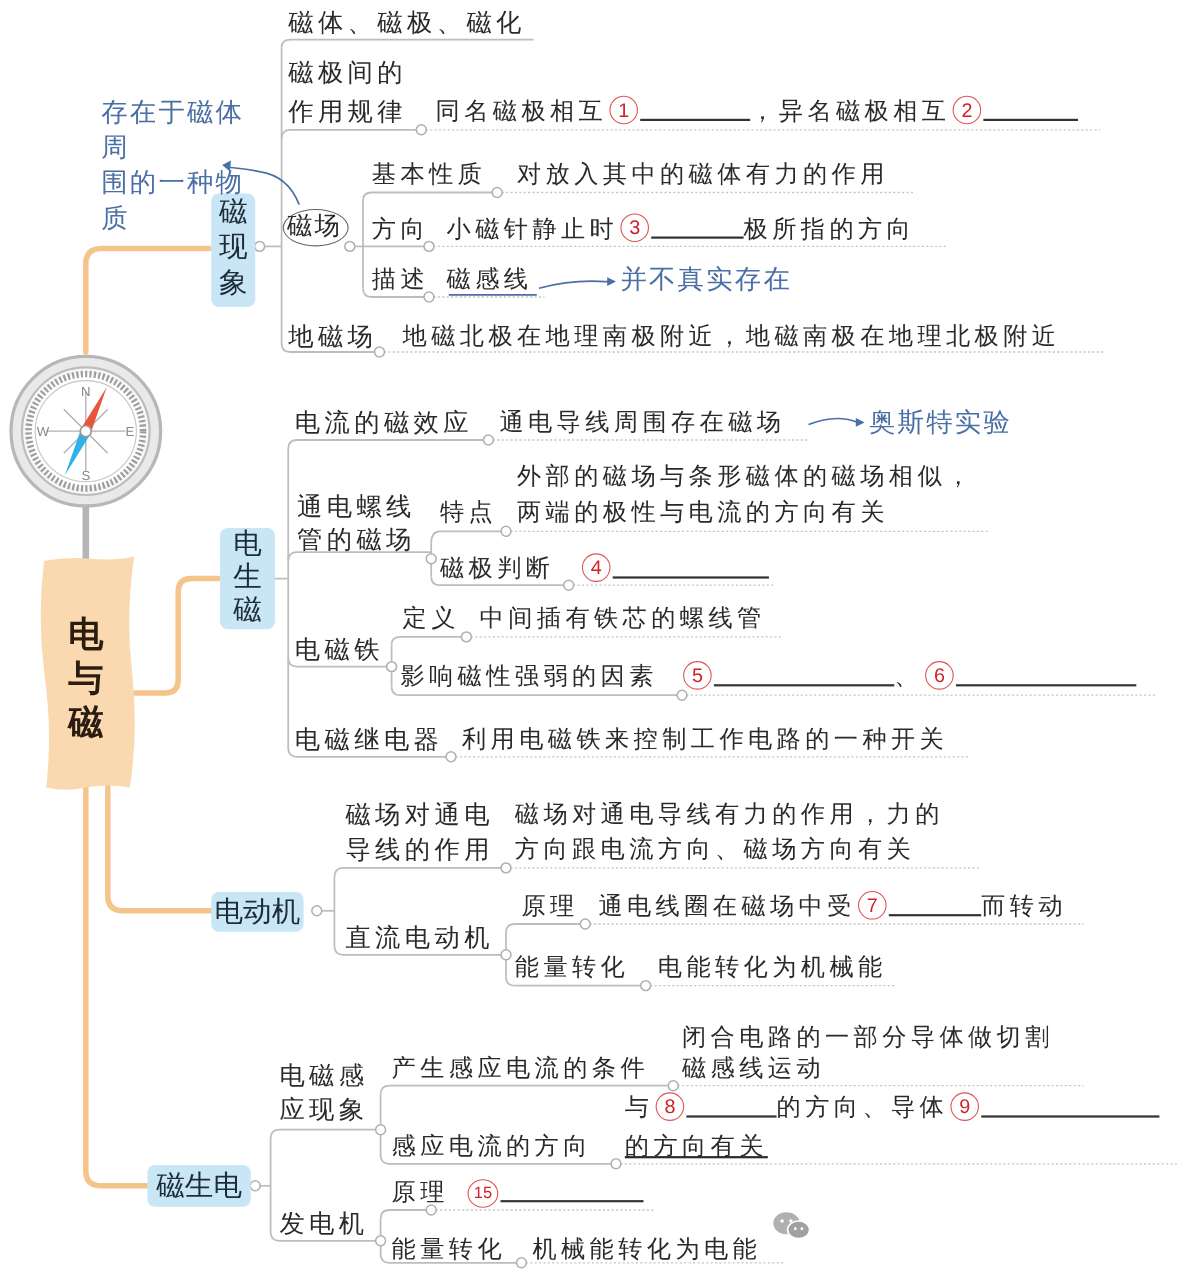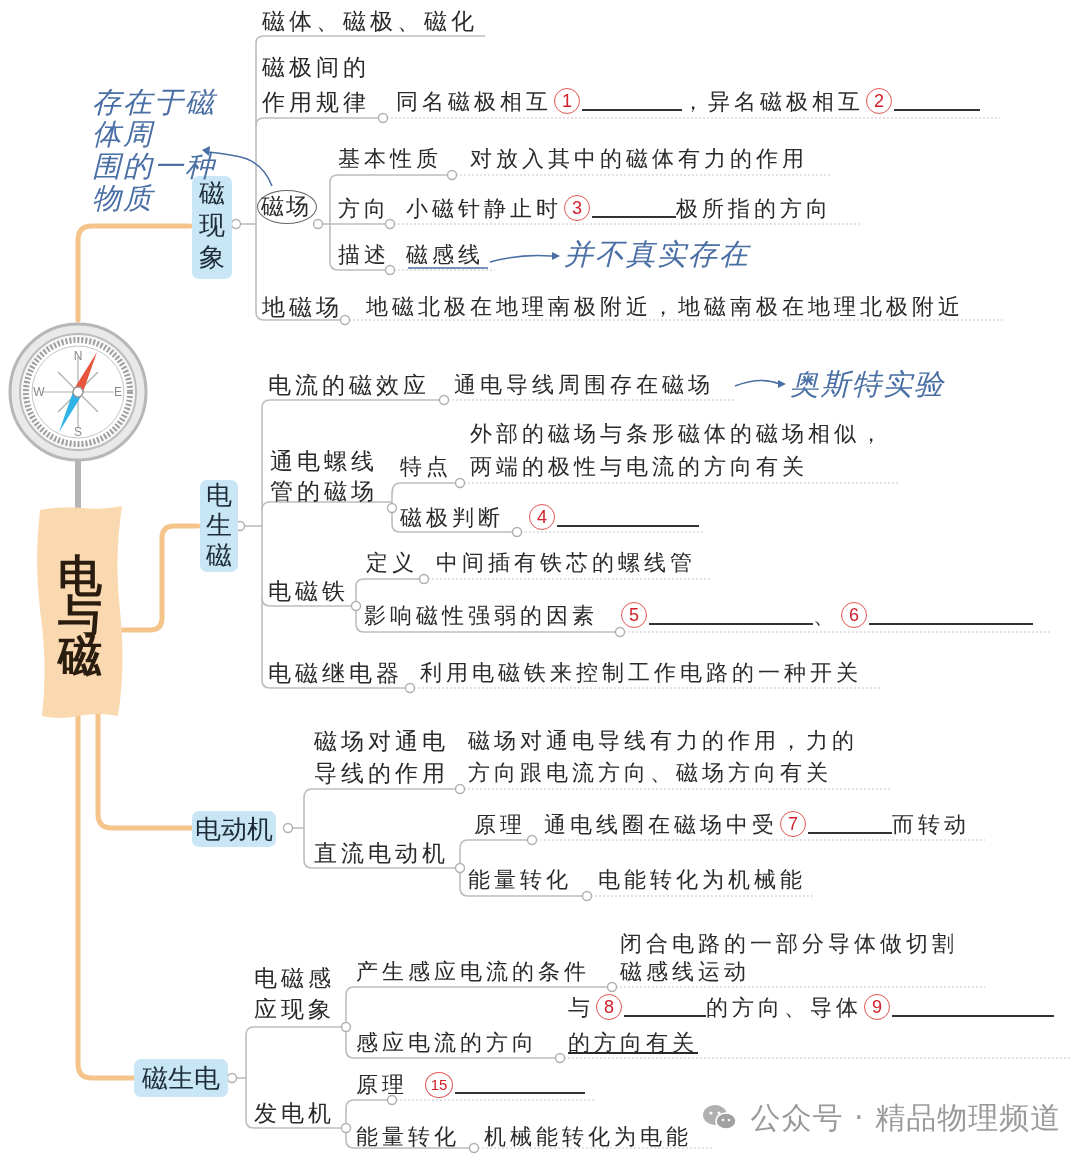--- a/index.html
+++ b/index.html
@@ -1,24 +1,24 @@
 <!DOCTYPE html>
 <html><head>
 <meta charset="utf-8">
 <style>
   html, body { margin: 0; padding: 0; background: #ffffff; }
   body { width: 1080px; height: 1162px; position: relative; overflow: hidden;
          font-family: "DejaVu Sans", "Liberation Sans", sans-serif; color: #222; }
   .t { position: absolute; font-size: 23px; letter-spacing: 4px; white-space: nowrap; color: #2a2a2a; line-height: 30px; }
   .t.sm { font-size: 22px; }
-  .note { position: absolute; font-family: "DejaVu Serif", serif; font-size: 29px; color: #4a6fa5; white-space: nowrap; letter-spacing: 2px; line-height: 32px; font-style: italic; }
+  .note { position: absolute; font-family: "DejaVu Serif", serif; font-size: 24px; color: #4a6fa5; white-space: nowrap; letter-spacing: 2px; line-height: 32px; }
   .badge { display: inline-block; width: 24px; height: 24px; line-height: 24px; border: 1.5px solid #e05555; border-radius: 50%; color: #d0202a; text-align: center; font-size: 18px; letter-spacing: 0; vertical-align: 2px; margin: 0 2px; font-family: "Liberation Sans", sans-serif; }
   .blank { display: inline-block; border-bottom: 2px solid #333; height: 20px; vertical-align: -2px; }
   .cat { position: absolute; background: #c8e6f5; border-radius: 7px; color: #1d2c38; font-size: 26px; font-weight: bold; text-align: center; line-height: 32px; }
-  .root-label { position: absolute; left: 58px; top: 556px; width: 40px; font-size: 44px; font-weight: bold; color: #2a1d10; text-align: center; line-height: 40px; }
+  .root-label { position: absolute; left: 58px; top: 556px; width: 40px; font-size: 32px; font-weight: bold; color: #2a1d10; text-align: center; line-height: 40px; }
   svg.lines { position: absolute; left: 0; top: 0; }
   .wm { position: absolute; left: 700px; top: 1098px; font-size: 30px; color: #9a9a9a; white-space: nowrap; letter-spacing: 1px; }
   .ellipse { position: absolute; border: 1.5px solid #666; border-radius: 50%; }
 </style>
 </head>
 <body>
 
 <svg class="lines" width="1080" height="1162">
 
   <g fill="none" stroke="#f5c48a" stroke-width="5" stroke-linecap="round">
@@ -168,21 +168,21 @@
   </g>
 
   <path d="M40 510 Q60 506 82 508 Q104 510 122 506 Q114 560 120 610 Q126 665 118 716 Q98 712 78 716 Q60 720 42 716 Q48 665 40 610 Q34 560 40 510 Z" fill="#fbd9b0"></path>
 </svg>
 
 <div class="root-label">电与磁</div>
 
 <div class="cat" style="left:192px; top:176px; width:40px; height:102px; padding-top:1px; line-height:32px; font-weight:normal;">
   <span style="display:block; width:28px; margin:0 auto; white-space:normal; word-break:break-all;">磁现象</span>
 </div>
-<div class="cat" style="left:200px; top:480px; width:38px; height:92px; line-height:30px; font-weight:normal;">
+<div class="cat" style="left:200px; top:480px; width:50px; height:92px; line-height:30px; font-weight:normal;">
   <span style="display:block; width:28px; margin:0 auto; white-space:normal; word-break:break-all;">电生磁</span>
 </div>
 <div class="cat" style="left:192px; top:811px; width:84px; height:36px; line-height:36px; font-weight:normal;">
   <span>电动机</span>
 </div>
 <div class="cat" style="left:134px; top:1059px; width:94px; height:38px; line-height:38px; font-weight:normal;">
   <span>磁生电</span>
 </div>
 
 <div class="t" style="left:262px; top:6px;">磁体、磁极、磁化</div>
@@ -263,14 +263,13 @@
 
 <div class="wm">
   <svg width="40" height="30" viewBox="0 0 40 30" style="vertical-align:-4px;">
     <ellipse cx="15" cy="13" rx="12" ry="10" fill="#b0b0b0"></ellipse>
     <ellipse cx="26" cy="19" rx="10" ry="8" fill="#a0a0a0" stroke="#fff" stroke-width="1.5"></ellipse>
     <circle cx="11" cy="11" r="1.6" fill="#fff"></circle>
       <circle cx="19" cy="11" r="1.6" fill="#fff"></circle>
     <circle cx="23" cy="18" r="1.3" fill="#fff"></circle>
       <circle cx="29" cy="18" r="1.3" fill="#fff"></circle>
   </svg>
-  <span>公众号 · 精品物理频道</span>
 </div>
 
 </body></html>

